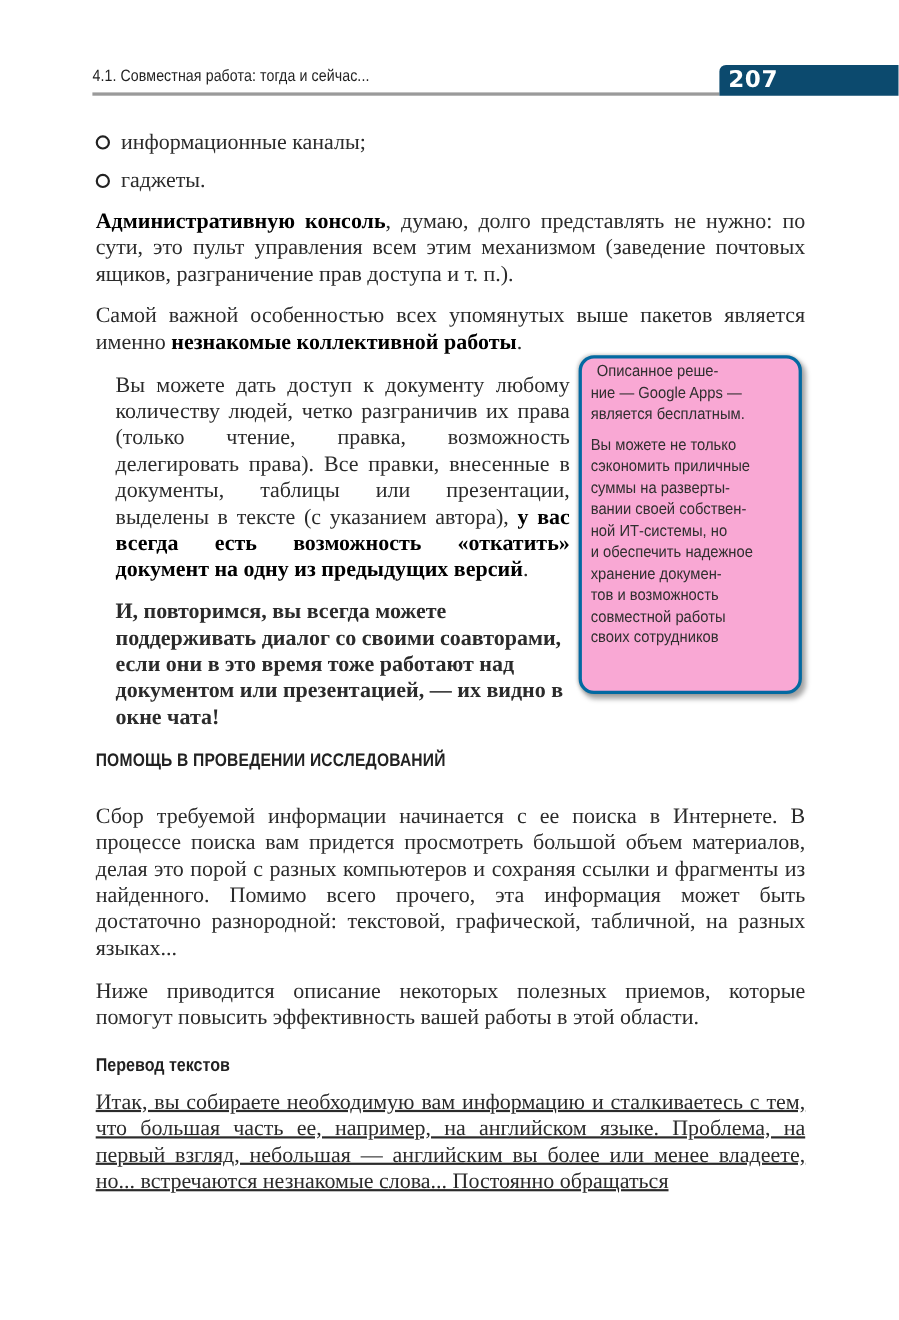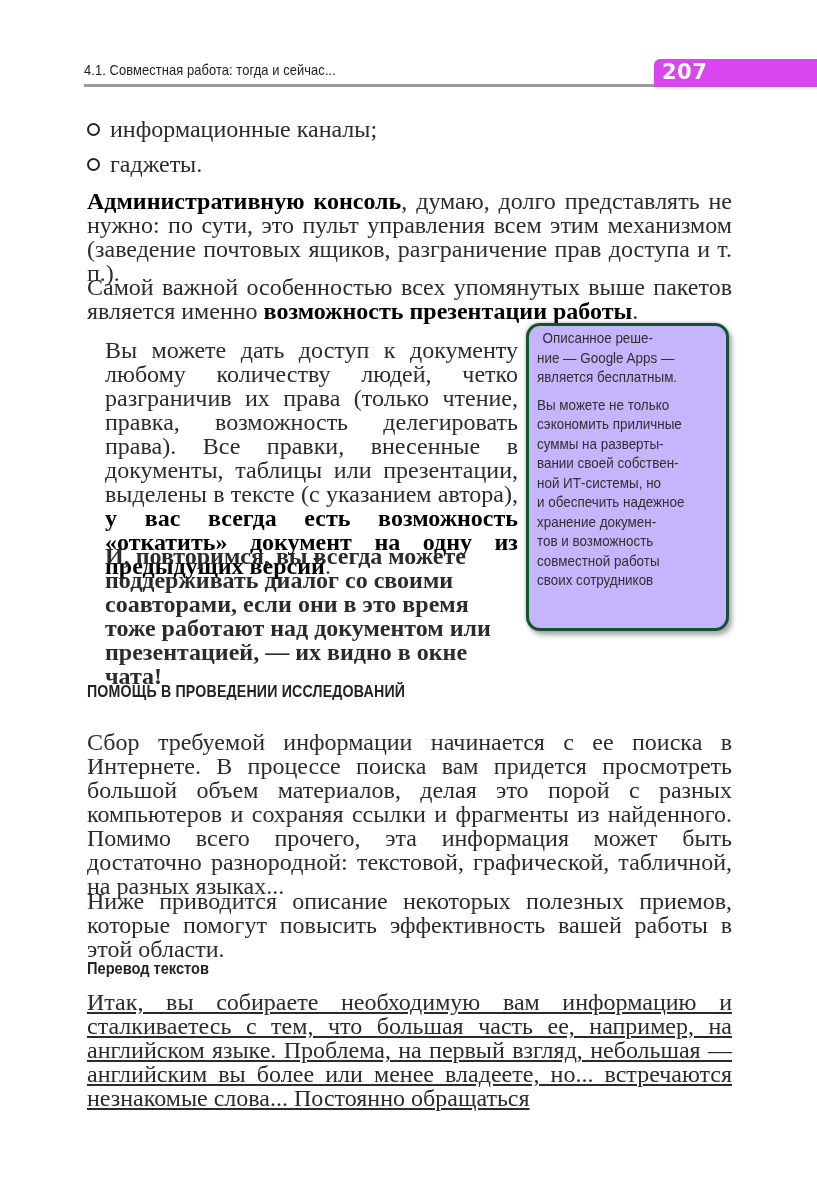--- a/index.html
+++ b/index.html
@@ -16,47 +16,47 @@
     font-family: "Liberation Sans", "DejaVu Sans", sans-serif;
     font-size: 15px; color: #222; letter-spacing: 0.1px;
     transform: scaleX(0.86); transform-origin: left center;
   }
   .header-rule {
     position: absolute; left: 0; top: 27px; width: 570px; height: 3px;
     background: #9a9a9a;
   }
   .page-number-tab {
     position: absolute; left: 570px; top: 2px; width: 163px; height: 28px;
-    background: #d946ef; border-top-left-radius: 6px;
+    background: #0c4a6e; border-top-left-radius: 6px;
   }
   .page-number {
     position: absolute; left: 8px; top: 1px;
     font-family: "DejaVu Sans", "Liberation Sans", sans-serif;
     font-weight: bold; font-size: 21px; color: #ffffff; letter-spacing: 0.5px;
   }
 
-  .body-text { font-size: 24px; line-height: 24px; margin: 0; }
+  .body-text { font-size: 20px; line-height: 24px; margin: 0; }
   .justify { text-align: justify; text-align-last: left; }
   b { font-weight: bold; color: #000000; }
 
   .bullet-item {
     position: absolute; left: 87px;
     display: flex; align-items: center;
   }
   .bullet-icon {
     width: 9px; height: 9px; border: 2.4px solid #222; border-radius: 50%;
     margin-right: 10px; box-sizing: content-box;
   }
 
   .block { position: absolute; left: 87px; width: 645px; }
   .narrow { position: absolute; left: 87px; width: 413px; margin-left: 18px; }
 
   .sidebar-box {
     position: absolute; left: 526px; top: 323px; width: 203px; height: 308px;
-    background: #c4b5fd; border: 3px solid #14532d; border-radius: 14px;
+    background: #f9a8d4; border: 3px solid #0369a1; border-radius: 14px;
     box-shadow: 3px 4px 5px rgba(0,0,0,0.35), -1px -1px 3px rgba(0,0,0,0.18);
     font-family: "Liberation Sans", "DejaVu Sans", sans-serif;
     color: #2f2f2f; box-sizing: border-box; padding-left: 40px;
   }
   .sidebar-inner {
     position: absolute; left: 8px; top: 3px; width: 200px;
     font-size: 14.6px; line-height: 19.5px;
     transform: scaleX(0.92); transform-origin: left top;
   }
   .sidebar-inner p { margin: 0; }
@@ -90,21 +90,21 @@
   <span class="bullet-icon"></span>
   <span>информационные каналы;</span>
 </div>
 <div class="bullet-item body-text" style="top:152px;justify-content:center;">
   <span class="bullet-icon"></span>
   <span>гаджеты.</span>
 </div>
 
 <p class="block body-text justify" style="top:189px;"><b>Административную консоль</b><span>, думаю, долго представлять не нужно: по сути, это пульт управления всем этим механизмом (заведение почтовых ящиков, разграничение прав доступа и т. п.).</span></p>
 
-<p class="block body-text justify" style="top:275px;"><span>Самой важной особенностью всех упомянутых выше пакетов является именно </span><b>возможность презентации работы</b><span>.</span></p>
+<p class="block body-text justify" style="top:275px;"><span>Самой важной особенностью всех упомянутых выше пакетов является именно </span><b>незнакомые коллективной работы</b><span>.</span></p>
 
 <p class="narrow body-text justify" style="top:338px; hyphens:auto;" lang="ru"><span>Вы можете дать доступ к документу любому количеству людей, четко разграничив их права (только чтение, правка, возможность делегировать права). Все правки, внесенные в документы, таблицы или презентации, выделены в тексте (с указанием автора), </span><b>у вас всегда есть возможность «откатить» документ на одну из предыдущих версий</b><span>.</span></p>
 
 <p class="narrow body-text" style="top:544px; hyphens:auto;font-weight:bold;" lang="ru"><span>И, повторимся, вы всегда можете поддерживать диалог со своими соавторами, если они в это время тоже работают над документом или презентацией, — их видно в окне чата!</span></p>
 
 <div class="sidebar-box">
   <div class="sidebar-inner">
     <p style="padding-left:6px;">Описанное реше-</p>
     <p>ние — Google Apps —</p>
     <p>является бесплатным.</p>

